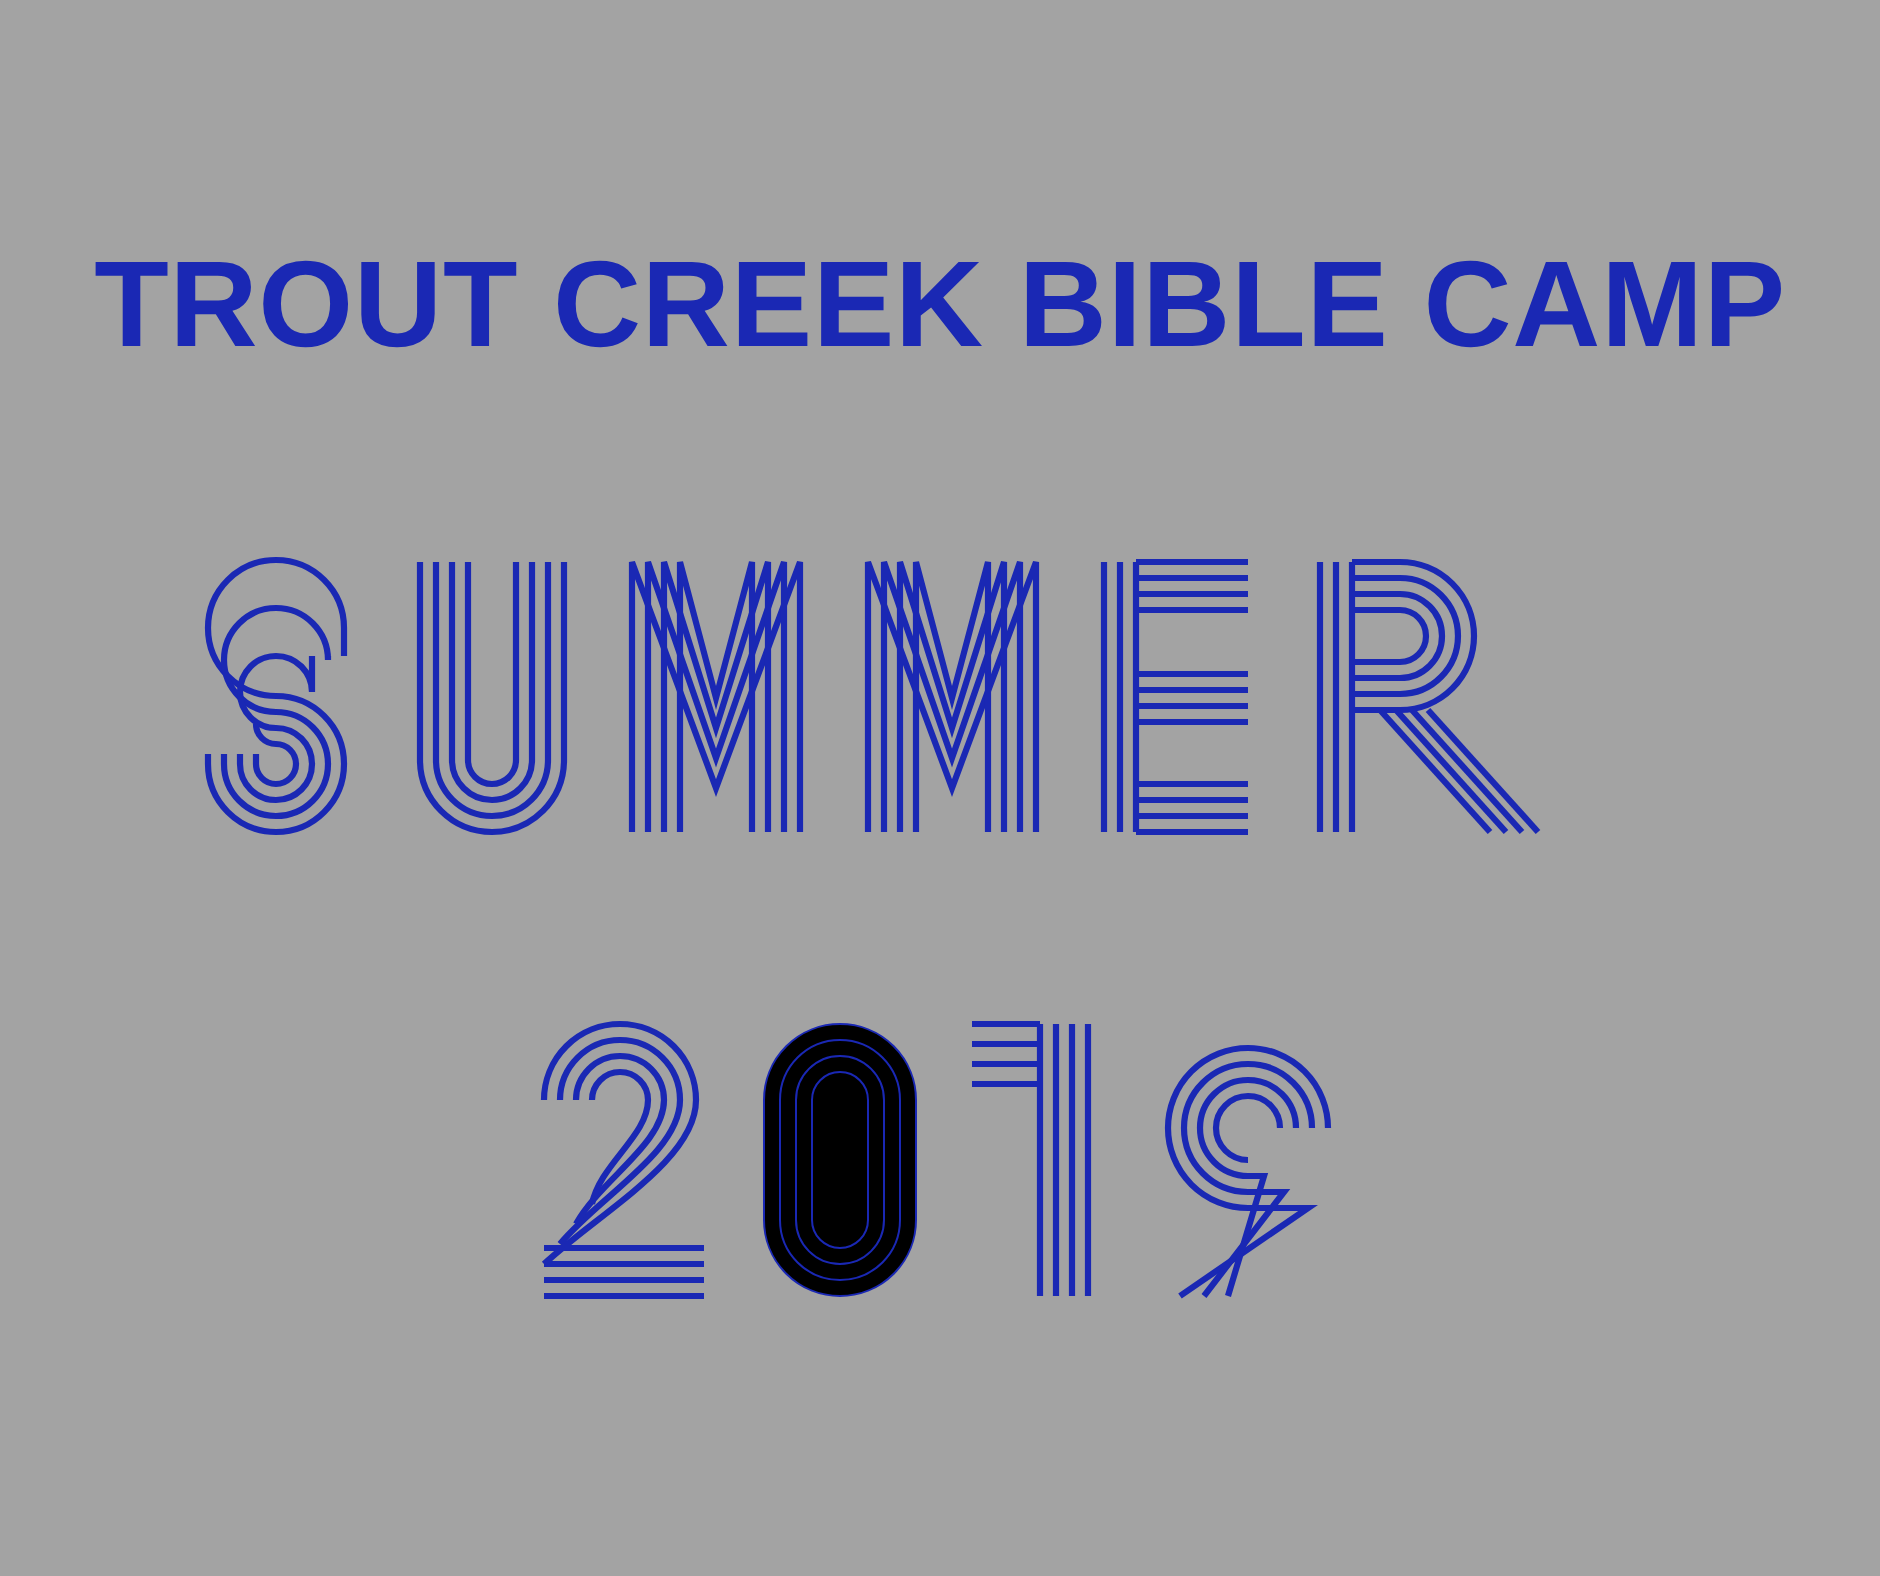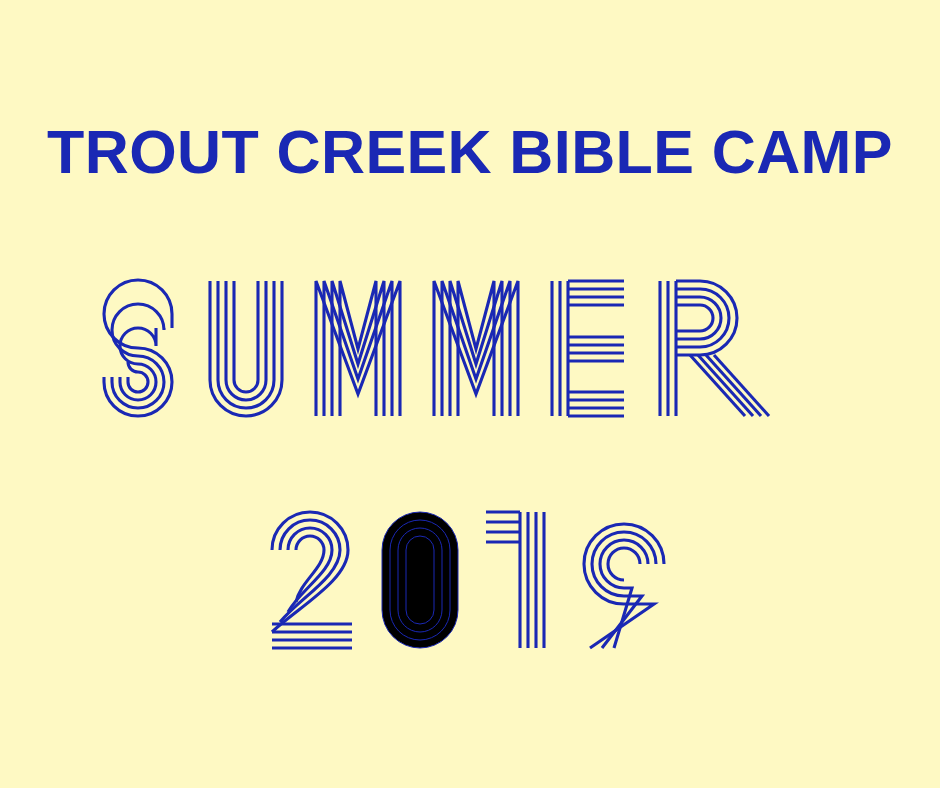--- a/index.html
+++ b/index.html
@@ -58,21 +58,21 @@
     stroke: #1a28b4;
     stroke-width: 3.1;
     stroke-linecap: butt;
     stroke-linejoin: miter;
     vector-effect: non-scaling-stroke;
   }
 </style>
 </head>
 <body>
 
-<div id="poster" style="background: #fef9c3;">
+<div id="poster" style="background: #a3a3a3;">
 
   <div id="camp-title" style="color: rgb(26, 40, 180);">TROUT CREEK BIBLE CAMP</div>
 
   <div id="summer-word">
     <svg viewBox="0 0 750 150" preserveAspectRatio="none" aria-hidden="true">
 
       <g class="glyph">
         <path d="M 4 96 L 4 101 A 34 34 0 0 0 38 135 L 38 135 A 34 34 0 0 0 72 101 A 34 34 0 0 0 38 67 A 34 34 0 0 1 4 33 A 34 34 0 0 1 38 -1 L 38 -1 A 34 34 0 0 1 72 33 L 72 47" stroke="#1a28b4"></path>
         <path d="M 12 96 L 12 101 A 26 26 0 0 0 38 127 L 38 127 A 26 26 0 0 0 64 101 A 26 26 0 0 0 38 75 A 26 26 0 0 1 12 49 A 26 26 0 0 1 38 23 L 38 23 A 26 26 0 0 1 64 49 L 64 47" stroke="#1a28b4"></path>
         <path d="M 20 96 L 20 101 A 18 18 0 0 0 38 119 L 38 119 A 18 18 0 0 0 56 101 A 18 18 0 0 0 38 83 A 18 18 0 0 1 20 65 A 18 18 0 0 1 38 47 L 38 47 A 18 18 0 0 1 56 65 L 56 47" stroke="#1a28b4"></path>

